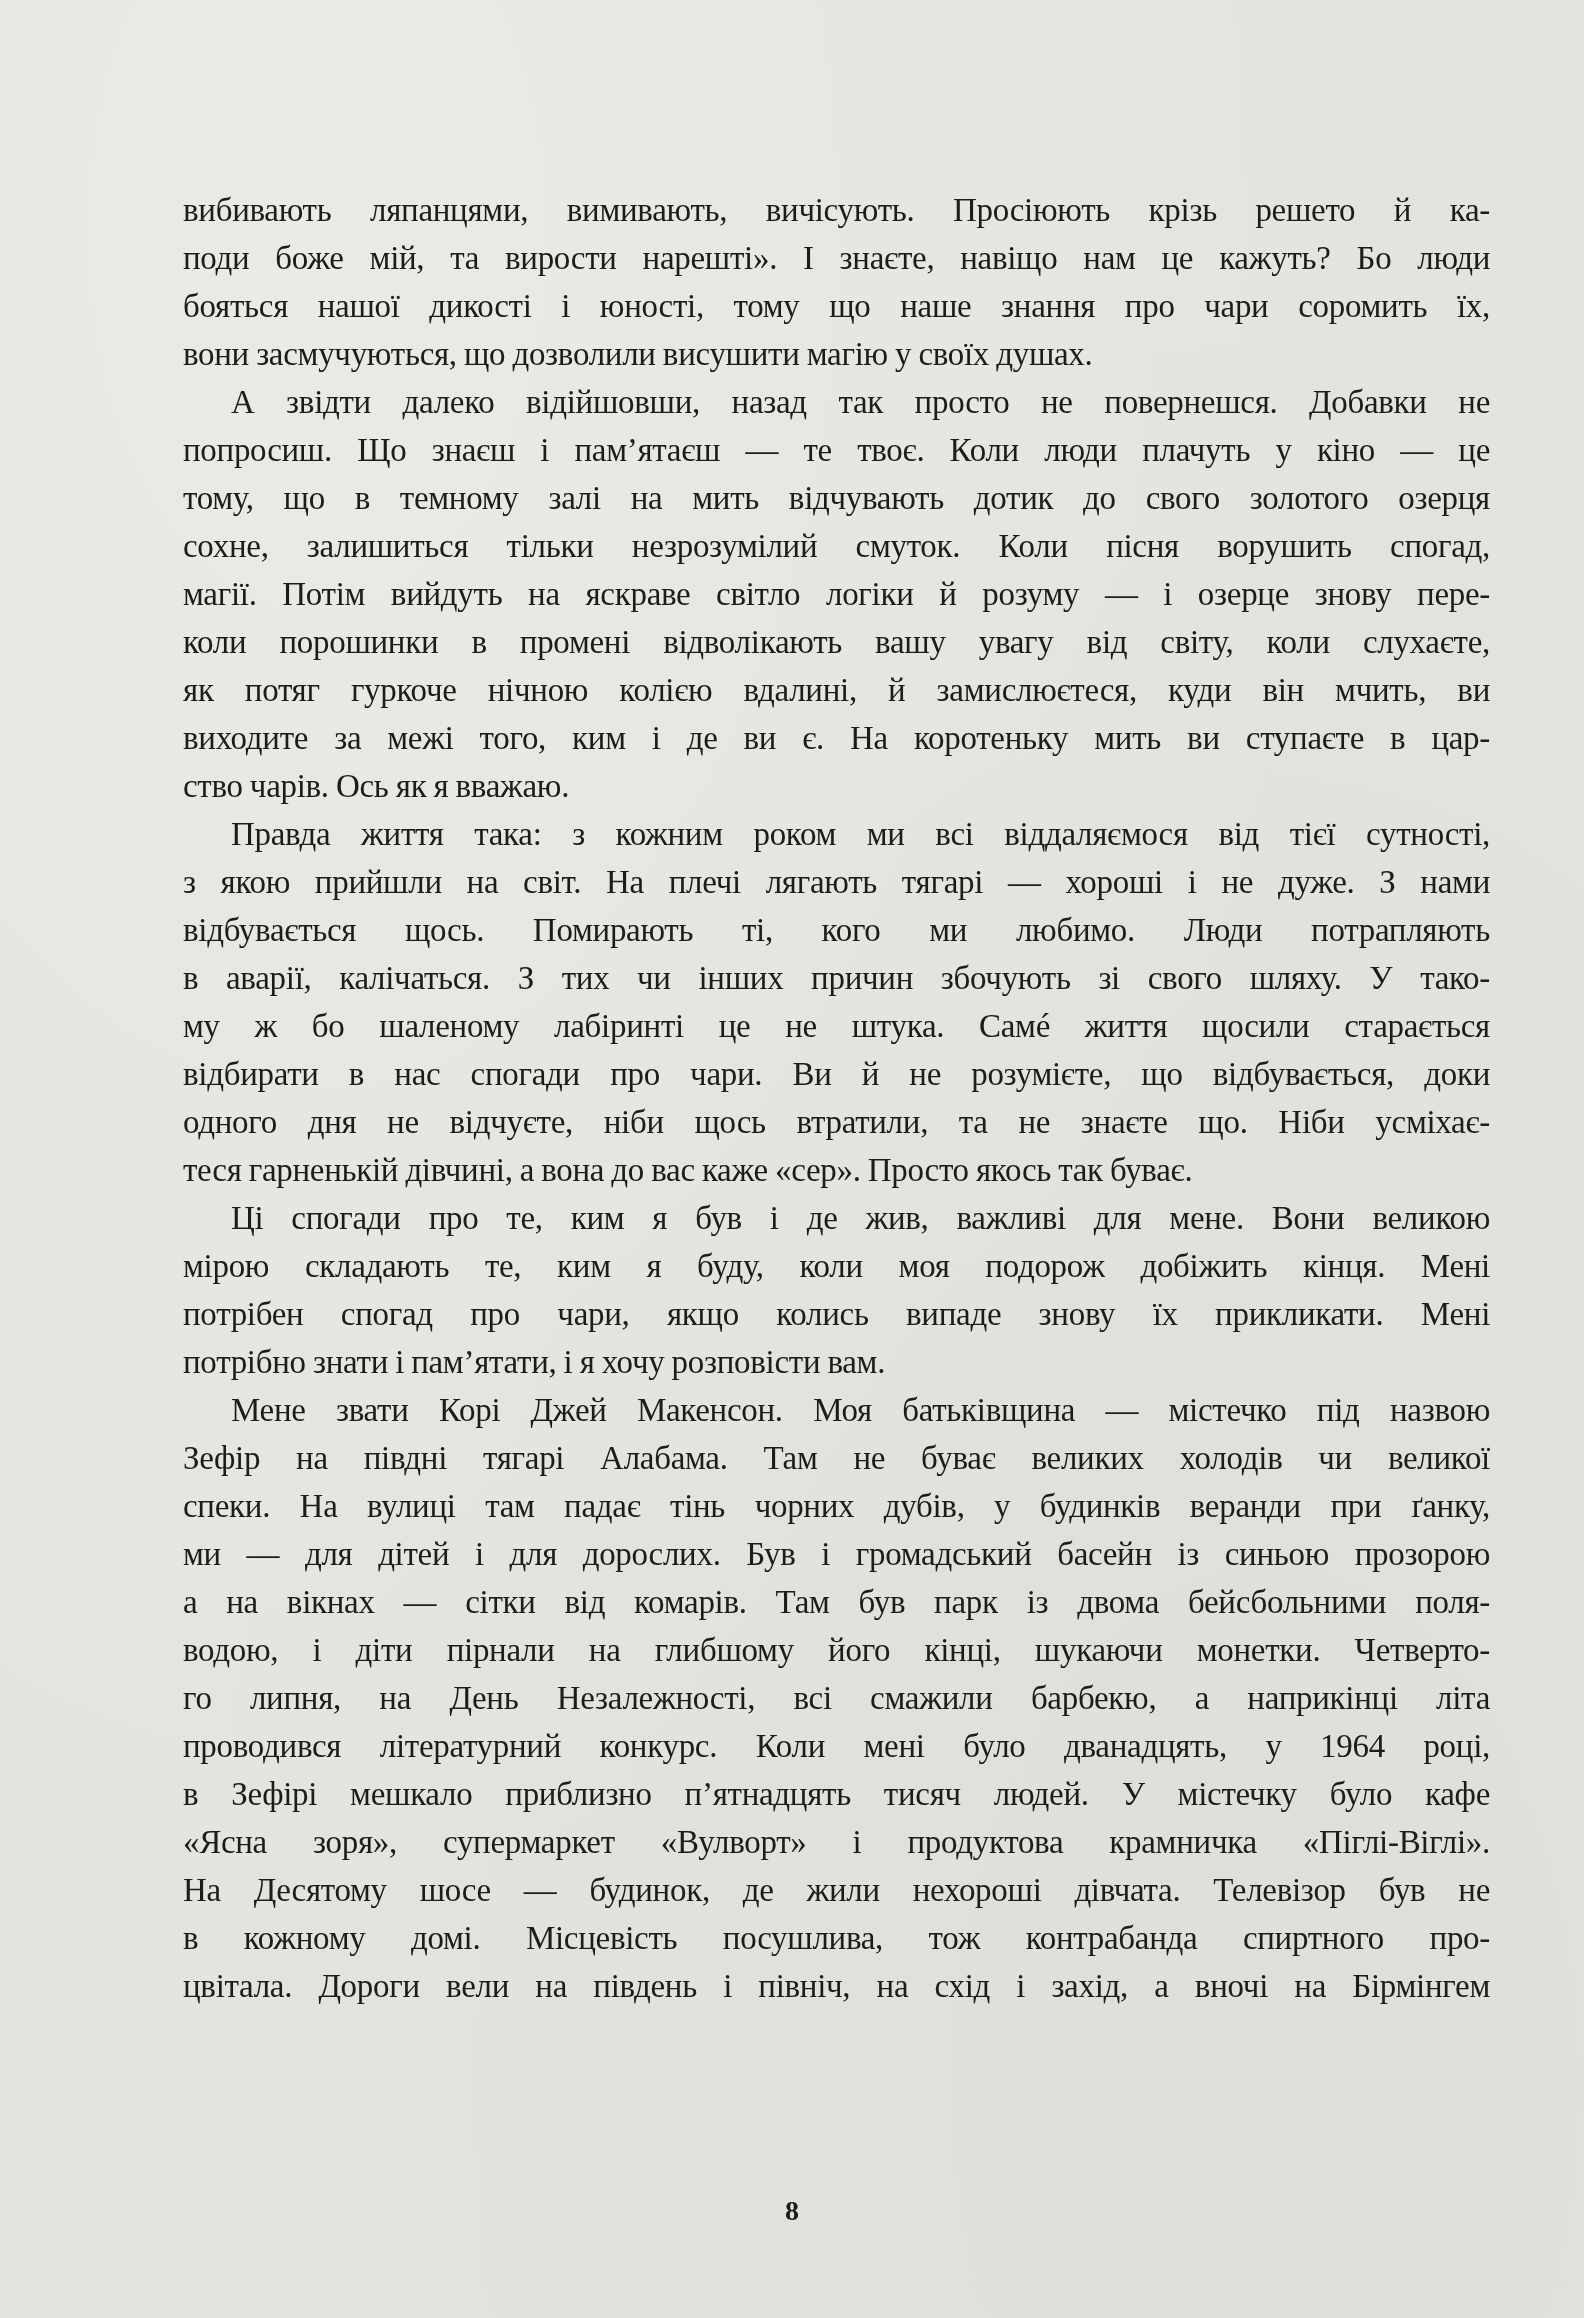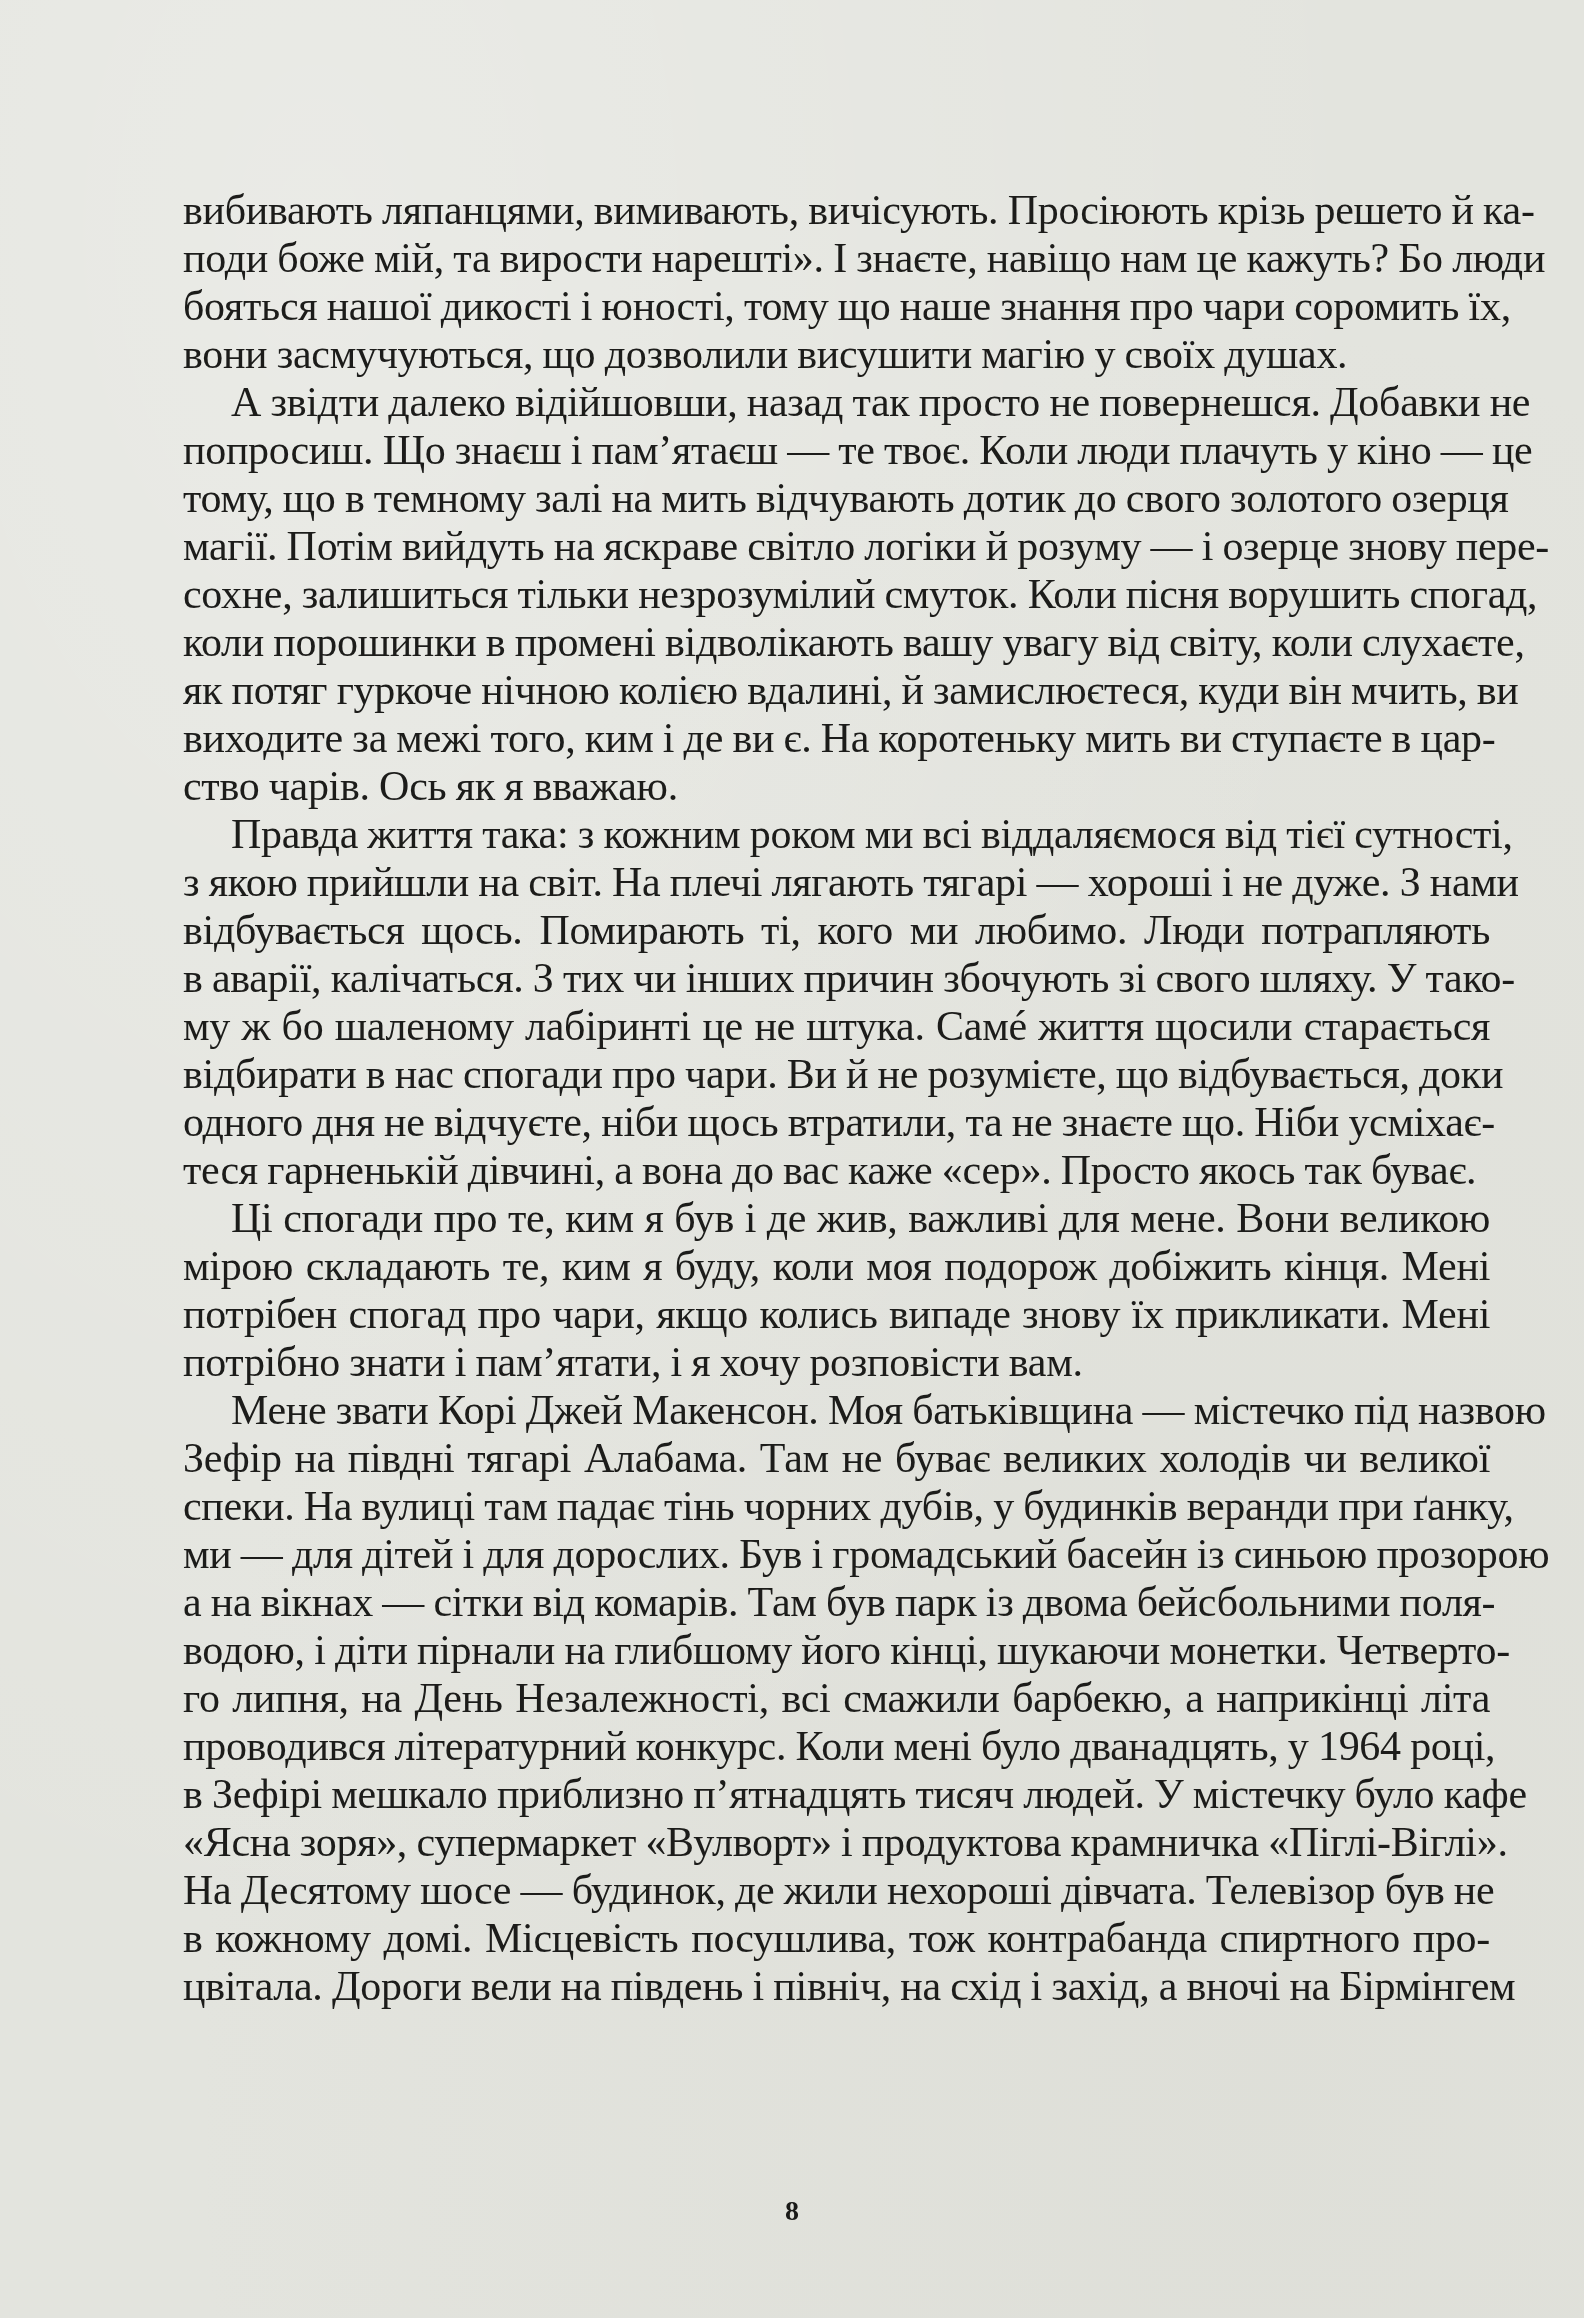--- a/index.html
+++ b/index.html
@@ -26,21 +26,21 @@
     .text-column {
       position: absolute;
       left: 183px;
       top: 186px;
       width: 1307px;
     }
     .line {
       display: block;
       height: 48px;
       line-height: 48px;
-      font-size: 42px;
+      font-size: 33px;
       white-space: nowrap;
       text-align: justify;
       text-align-last: justify;
       letter-spacing: -0.3px;
       word-spacing: -0.8px;
       overflow: visible;
     }
     .line.indent {
       padding-left: 48px;
     }
@@ -67,22 +67,22 @@
       <div>
         <span class="line">вибивають ляпанцями, вимивають, вичісують. Просіюють крізь решето й ка-</span>
         <span class="line">поди боже мій, та вирости нарешті». І знаєте, навіщо нам це кажуть? Бо люди</span>
         <span class="line">бояться нашої дикості і юності, тому що наше знання про чари соромить їх,</span>
         <span class="line last">вони засмучуються, що дозволили висушити магію у своїх душах.</span>
       </div>
       <div>
         <span class="line indent">А звідти далеко відійшовши, назад так просто не повернешся. Добавки не</span>
         <span class="line">попросиш. Що знаєш і пам’ятаєш — те твоє. Коли люди плачуть у кіно — це</span>
         <span class="line">тому, що в темному залі на мить відчувають дотик до свого золотого озерця</span>
+        <span class="line">сохне, залишиться тільки незрозумілий смуток. Коли пісня ворушить спогад,</span>
         <span class="line">магії. Потім вийдуть на яскраве світло логіки й розуму — і озерце знову пере-</span>
-        <span class="line">сохне, залишиться тільки незрозумілий смуток. Коли пісня ворушить спогад,</span>
         <span class="line">коли порошинки в промені відволікають вашу увагу від світу, коли слухаєте,</span>
         <span class="line">як потяг гуркоче нічною колією вдалині, й замислюєтеся, куди він мчить, ви</span>
         <span class="line">виходите за межі того, ким і де ви є. На коротеньку мить ви ступаєте в цар-</span>
         <span class="line last">ство чарів. Ось як я вважаю.</span>
       </div>
       <div>
         <span class="line indent">Правда життя така: з кожним роком ми всі віддаляємося від тієї сутності,</span>
         <span class="line">з якою прийшли на світ. На плечі лягають тягарі — хороші і не дуже. З нами</span>
         <span class="line">відбувається щось. Помирають ті, кого ми любимо. Люди потрапляють</span>
         <span class="line">в аварії, калічаться. З тих чи інших причин збочують зі свого шляху. У тако-</span>

